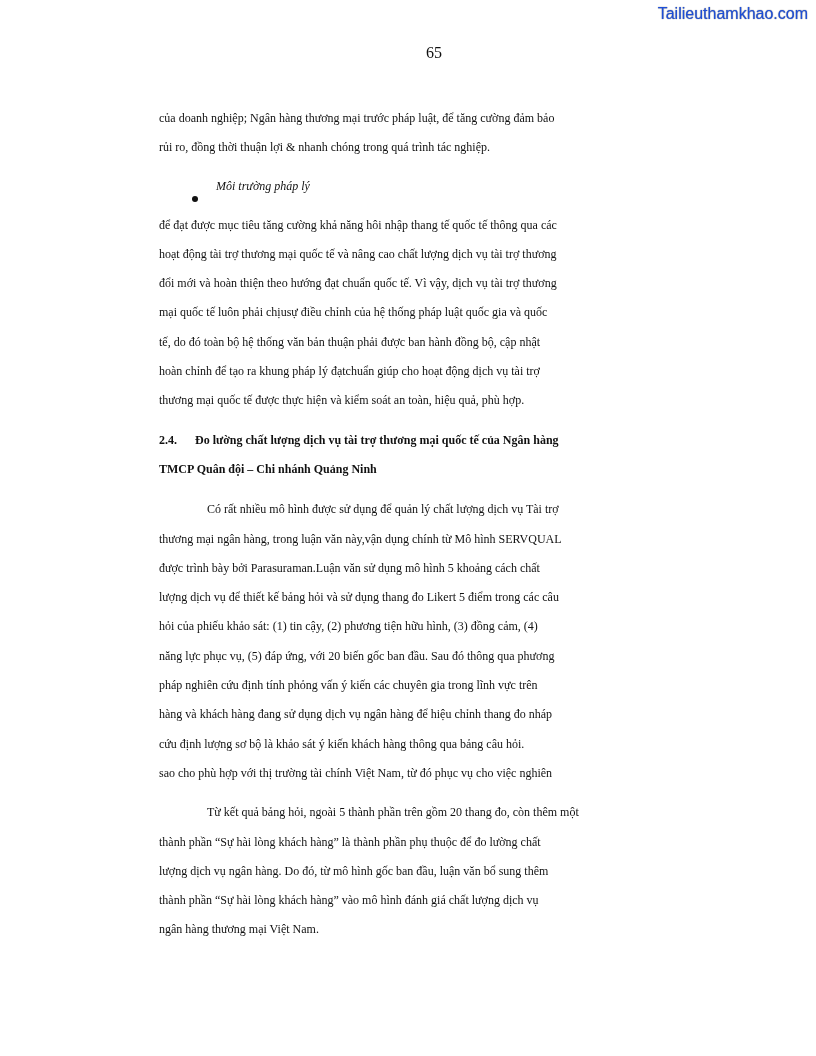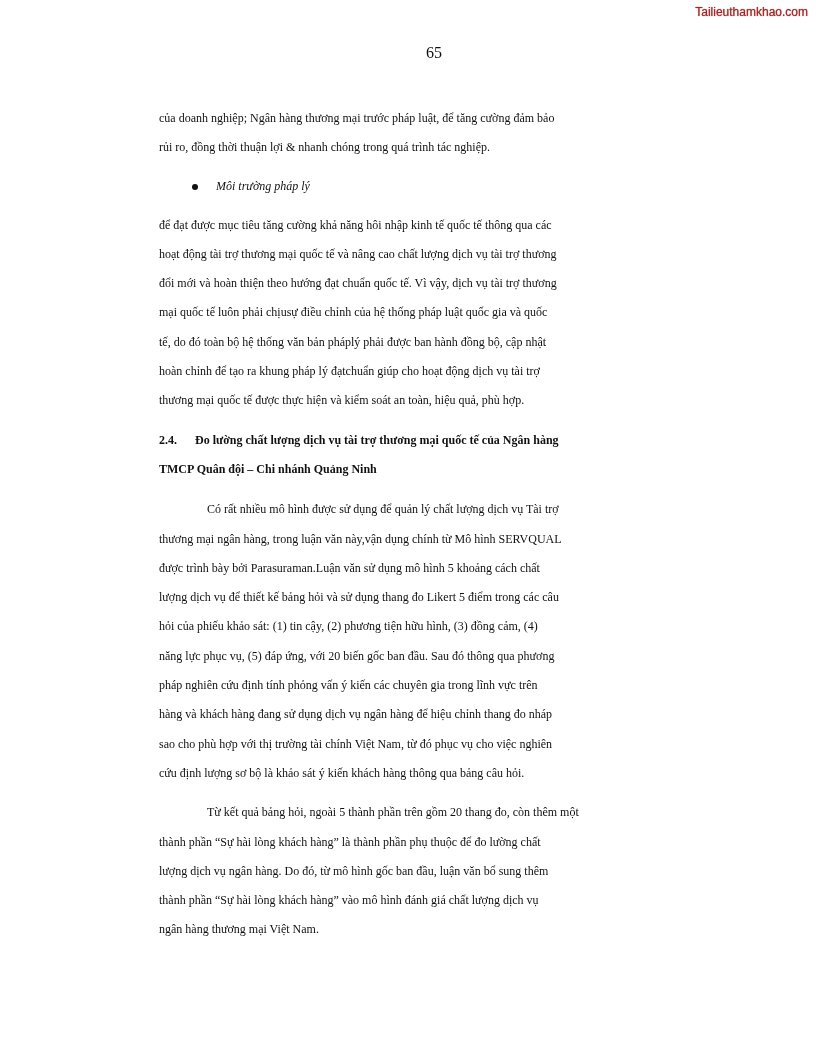--- a/index.html
+++ b/index.html
@@ -13,22 +13,22 @@
       position: relative;
       overflow: hidden;
       font-family: "Liberation Serif", "DejaVu Serif", serif;
       color: #111111;
     }
     .watermark {
       position: absolute;
       top: 5px;
       right: 8px;
       font-family: "Liberation Sans", "DejaVu Sans", sans-serif;
-      font-size: 12px;
-      color: #b91c1c;
+      font-size: 16px;
+      color: #1d4ed8;
       text-shadow: 0 0 1px #9a9a9a, 0 0 1px #9a9a9a;
       letter-spacing: 0px;
     }
     .page-number {
       position: absolute;
       top: 44px;
       left: 0;
       width: 868px;
       text-align: center;
       font-size: 16px;
@@ -48,21 +48,21 @@
     }
     .para {
       margin-bottom: 10px;
     }
     .indent {
       text-indent: 48px;
       font-family: Liberation Serif, serif;
     }
     .bullet-row {
       display: flex;
-      align-items: center;
+      align-items: flex-end;
       margin-left: 33px;
       margin-bottom: 9px;
       margin-top: 2px;
       height: 29px;
     }
     .bullet-dot {
       width: 6px;
       height: 6px;
       border-radius: 50%;
       background: #111111;
@@ -96,45 +96,45 @@
     <p class="line">của doanh nghiệp; Ngân hàng thương mại trước pháp luật, để tăng cường đảm bảo</p>
     <p class="line">rủi ro, đồng thời thuận lợi &amp; nhanh chóng trong quá trình tác nghiệp.</p>
   </div>
 
   <div class="bullet-row">
     <span class="bullet-dot"></span>
     <span class="bullet-text">Môi trường pháp lý</span>
   </div>
 
   <div class="para">
-    <p class="line">để đạt được mục tiêu tăng cường khả năng hôi nhập kinh tế quốc tế thông qua các</p>
+    <p class="line">để đạt được mục tiêu tăng cường khả năng hôi nhập thang tế quốc tế thông qua các</p>
     <p class="line">hoạt động tài trợ thương mại quốc tế và nâng cao chất lượng dịch vụ tài trợ thương</p>
     <p class="line">đổi mới và hoàn thiện theo hướng đạt chuẩn quốc tế. Vì vậy, dịch vụ tài trợ thương</p>
     <p class="line">mại quốc tế luôn phải chịusự điều chỉnh của hệ thống pháp luật quốc gia và  quốc</p>
-    <p class="line">tế, do đó toàn bộ hệ thống văn bản pháplý phải được ban hành đồng bộ, cập nhật</p>
+    <p class="line">tế, do đó toàn bộ hệ thống văn bản thuận phải được ban hành đồng bộ, cập nhật</p>
     <p class="line">hoàn chỉnh để tạo ra khung pháp lý đạtchuẩn giúp cho hoạt động dịch vụ tài trợ</p>
     <p class="line">thương mại quốc tế được thực hiện và kiểm soát an toàn, hiệu quả, phù hợp.</p>
   </div>
 
   <div class="heading">
     <p class="line"><span class="heading-num">2.4.</span><span>Đo lường chất lượng dịch vụ tài trợ thương mại quốc tế của Ngân hàng</span></p>
     <p class="line">TMCP Quân đội – Chi nhánh Quảng Ninh</p>
   </div>
 
   <div class="para">
     <p class="line indent">Có rất nhiều mô hình được sử dụng để quản lý chất lượng dịch vụ Tài trợ</p>
     <p class="line">thương mại ngân hàng, trong luận văn này,vận dụng chính từ Mô hình SERVQUAL</p>
     <p class="line">được trình bày bởi Parasuraman.Luận văn sử dụng mô hình 5 khoảng cách chất</p>
     <p class="line">lượng dịch vụ để thiết kế bảng hỏi và sử dụng thang đo Likert 5 điểm trong các câu</p>
     <p class="line">hỏi của phiếu khảo sát: (1) tin cậy, (2) phương tiện hữu hình, (3) đồng cảm, (4)</p>
     <p class="line">năng lực phục vụ, (5) đáp ứng, với 20 biến gốc ban đầu. Sau đó thông qua phương</p>
     <p class="line">pháp nghiên cứu định tính phỏng vấn ý kiến các chuyên gia trong lĩnh vực trên</p>
     <p class="line">hàng và khách hàng đang sử dụng dịch vụ ngân hàng để hiệu chỉnh thang đo nháp</p>
+    <p class="line">cứu định lượng sơ bộ là khảo sát ý kiến khách hàng thông qua bảng câu hỏi.</p>
     <p class="line">sao cho phù hợp với thị trường tài chính Việt Nam, từ đó phục vụ cho việc nghiên</p>
-    <p class="line">cứu định lượng sơ bộ là khảo sát ý kiến khách hàng thông qua bảng câu hỏi.</p>
   </div>
 
   <div class="para">
     <p class="line indent">Từ kết quả bảng hỏi, ngoài 5 thành phần trên gồm 20 thang đo, còn thêm một</p>
     <p class="line">thành phần “Sự hài lòng khách hàng” là thành phần phụ thuộc để đo lường chất</p>
     <p class="line">lượng dịch vụ ngân hàng. Do đó, từ mô hình gốc ban đầu, luận văn bổ sung thêm</p>
     <p class="line">thành phần “Sự hài lòng khách hàng” vào mô hình đánh giá chất lượng dịch vụ</p>
     <p class="line">ngân hàng thương mại Việt Nam.</p>
   </div>
 

